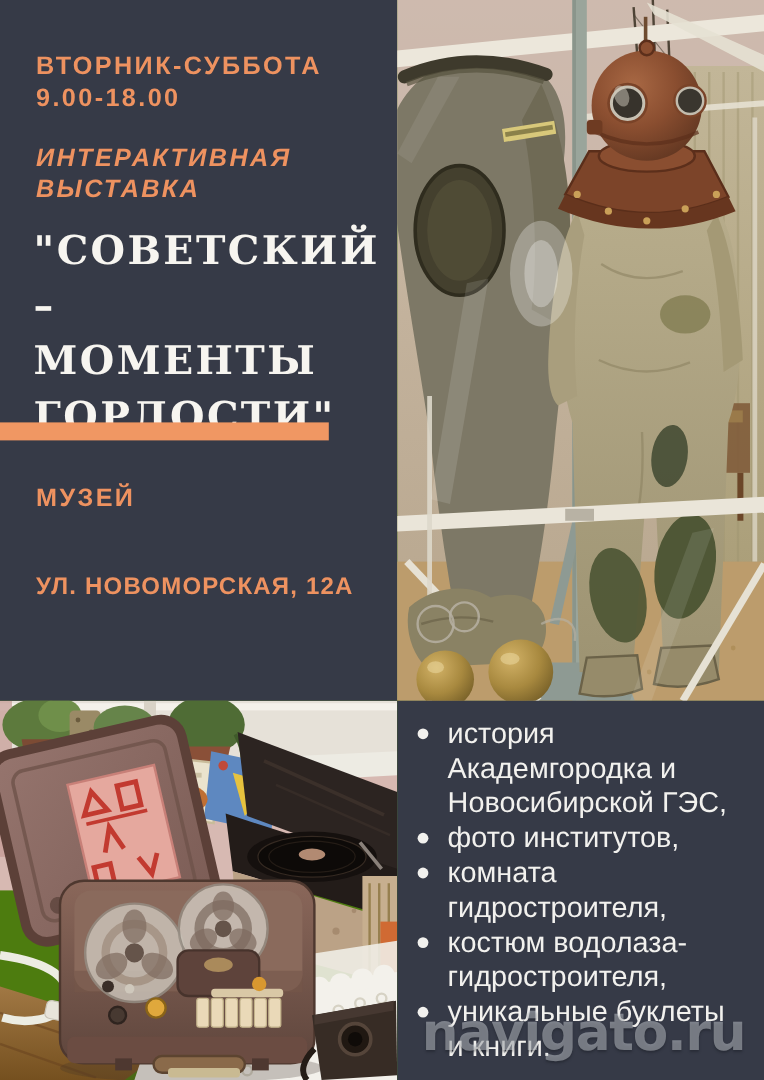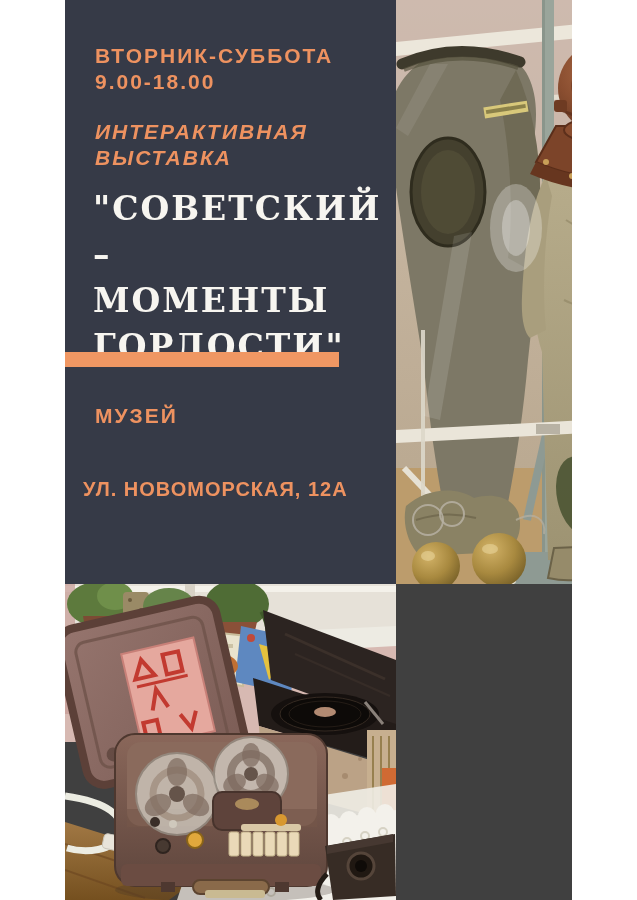--- a/index.html
+++ b/index.html
@@ -1,38 +1,38 @@
 <!DOCTYPE html>
 <html><head>
 <meta charset="utf-8">
 <style>
   html,body{margin:0;padding:0;background:#ffffff;}
   .poster{
-    position:relative;width:507px;height:900px;margin:0 auto;overflow:hidden;
-    background:#404040;font-family:"Liberation Sans",sans-serif;
+    position:relative;width:637px;height:900px;margin:0 auto;overflow:hidden;
+    background:#4d7c0f;font-family:"Liberation Sans",sans-serif;
   }
   .panel{position:absolute;background:#363a47;}
   .panel-tl{left:0;top:0;width:331px;height:584px;}
   .panel-br{left:331px;top:584px;width:306px;height:316px;}
   .photo{position:absolute;margin:0;padding:0;line-height:0;}
   .photo-tr{left:331px;top:0;width:306px;height:584px;}
   .photo-bl{left:0;top:584px;width:331px;height:316px;}
   .photo svg{display:block;}
 
   .orange{color:#ee9260;font-weight:bold;letter-spacing:2px;font-size:21px;line-height:26px;}
   .sched{position:absolute;left:30px;top:43px;}
   .event{position:absolute;left:30px;top:119px;font-style:italic;}
   .title{
     position:absolute;left:28px;top:186px;right:0;margin:0;
     font-family:"DejaVu Serif",serif;font-weight:700;color:#f7f5f0;
     font-size:33px;line-height:46px;letter-spacing:2px;
   }
   .divider{position:absolute;left:0;top:352px;width:274px;height:15px;background:#f09763;}
   .museum{position:absolute;left:30px;top:403px;}
-  .contacts{position:absolute;left:18px;top:476px;letter-spacing:1px;font-size:20px;}
+  .contacts{position:absolute;left:30px;top:476px;letter-spacing:1px;font-size:20px;}
 
   .exhibit-list{
     list-style:none;margin:13px 0 0;padding:0 4px 0 42px;
     color:#f2f1ee;font-size:24px;line-height:29px;width:240px;
   }
   .exhibit-list li{position:relative;}
   .exhibit-list li::before{
     content:"";position:absolute;left:-25px;top:10px;width:9px;height:9px;
     border-radius:50%;background:#f2f1ee;
   }
@@ -433,14 +433,24 @@
       <g>
         <polygon points="260,262 330,250 331,312 268,316" fill="#372c25"></polygon>
         <polygon points="262,262 328,250 328,258 262,270" fill="#463831"></polygon>
         <circle cx="296" cy="282" r="13" fill="#201812" stroke="#55453a" stroke-width="3"></circle>
         <circle cx="296" cy="282" r="6" fill="#0f0b08"></circle>
         <path d="M 262 290 C 252 300 250 310 256 316" fill="none" stroke="#241c16" stroke-width="5"></path>
       </g>
     </svg>
   </figure>
 
+  <section class="panel panel-br">
+    <ul class="exhibit-list">
+      <li>история Академгородка и Новосибирской ГЭС,</li>
+      <li>фото институтов,</li>
+      <li>комната гидростроителя,</li>
+      <li>костюм водолаза-гидростроителя,</li>
+      <li>уникальные буклеты и книги.</li>
+    </ul>
+    <div class="watermark">navigato.ru</div>
+  </section>
 
 </div>
 
 </body></html>

